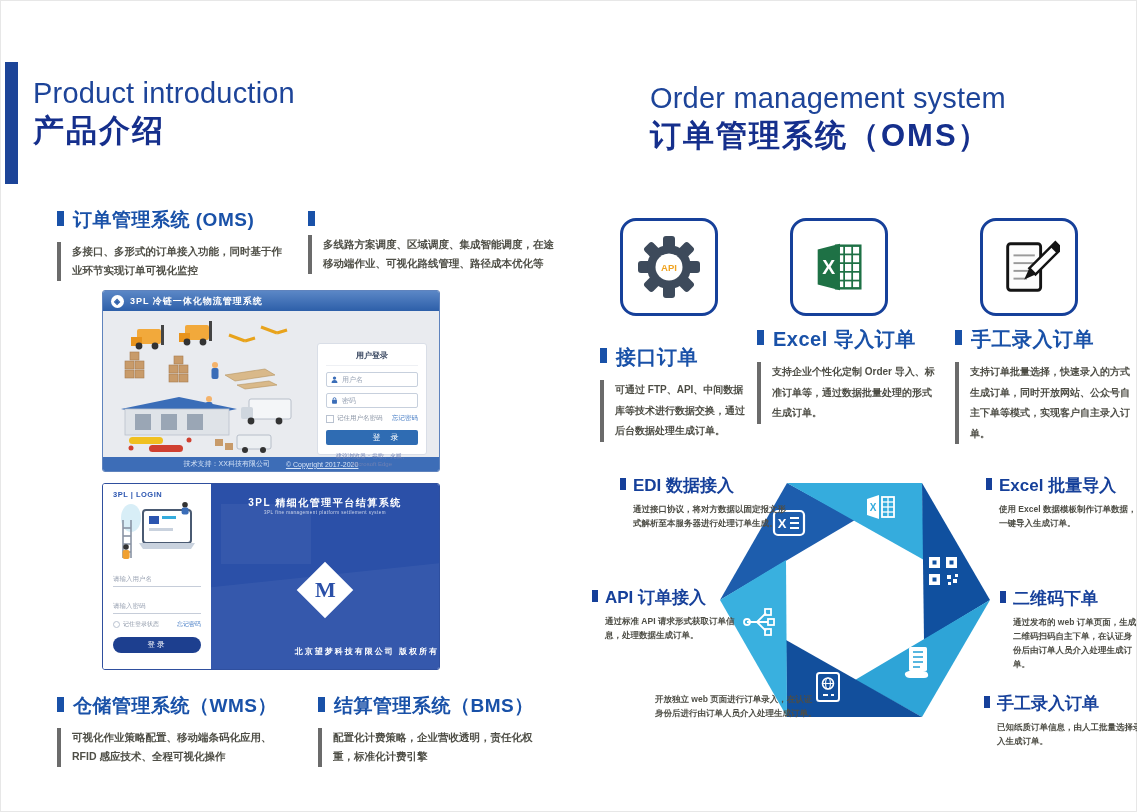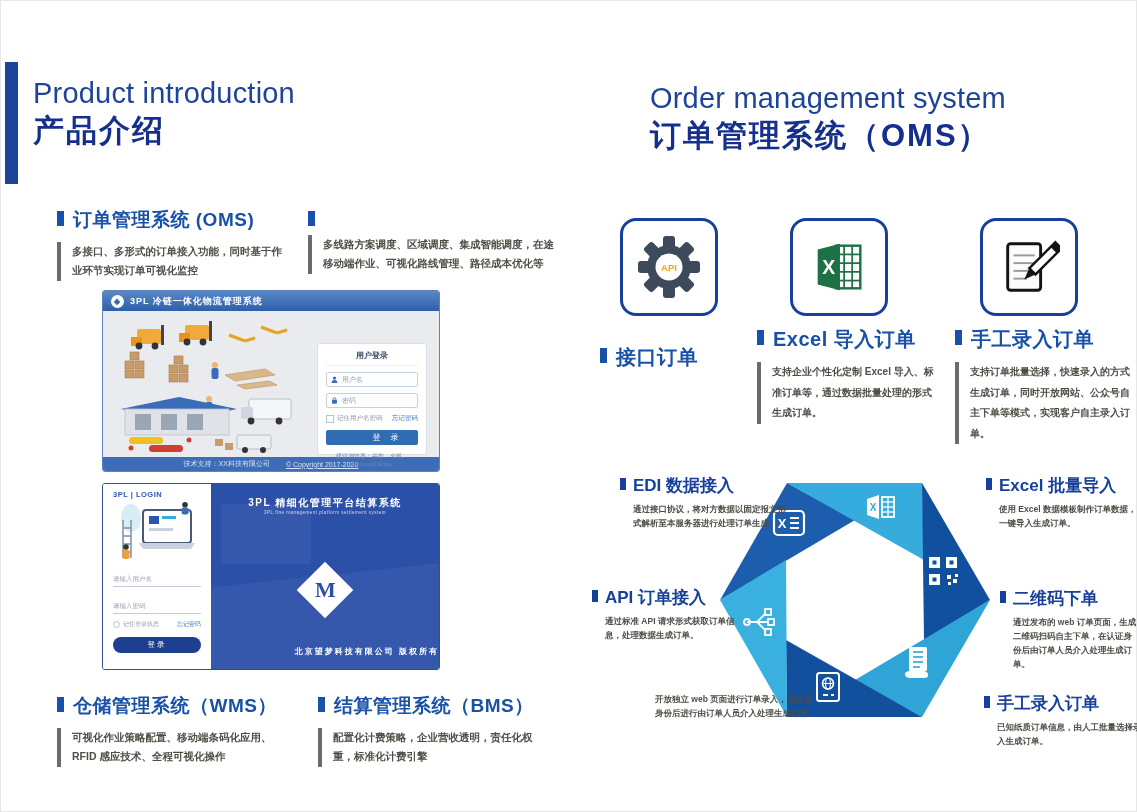--- a/index.html
+++ b/index.html
@@ -346,31 +346,32 @@
     </svg>
   </div>
 
   <div class="sec feat" style="left:600px;top:344px;width:148px;">
     <div class="sec-t">
         <span class="bullet"></span>
       <span>接口订单</span>
       </div>
     <div class="sec-d">
         <span class="bar"></span>
+      <p>可通过 FTP、API、中间数据库等技术进行数据交换，通过后台数据处理生成订单。</p>
       </div>
   </div>
 
   <div class="sec feat" style="left:757px;top:326px;width:180px;">
     <div class="sec-t">
         <span class="bullet"></span>
       <span>Excel 导入订单</span>
       </div>
     <div class="sec-d">
         <span class="bar"></span>
-      <p>支持企业个性化定制 Excel 导入、标准订单等，通过数据批量处理的形式生成订单。</p>
+      <p>支持企业个性化定制 Order 导入、标准订单等，通过数据批量处理的形式生成订单。</p>
       </div>
   </div>
 
   <div class="sec feat" style="left:955px;top:326px;width:180px;">
     <div class="sec-t">
         <span class="bullet"></span>
       <span>手工录入订单</span>
       </div>
     <div class="sec-d">
         <span class="bar"></span>

